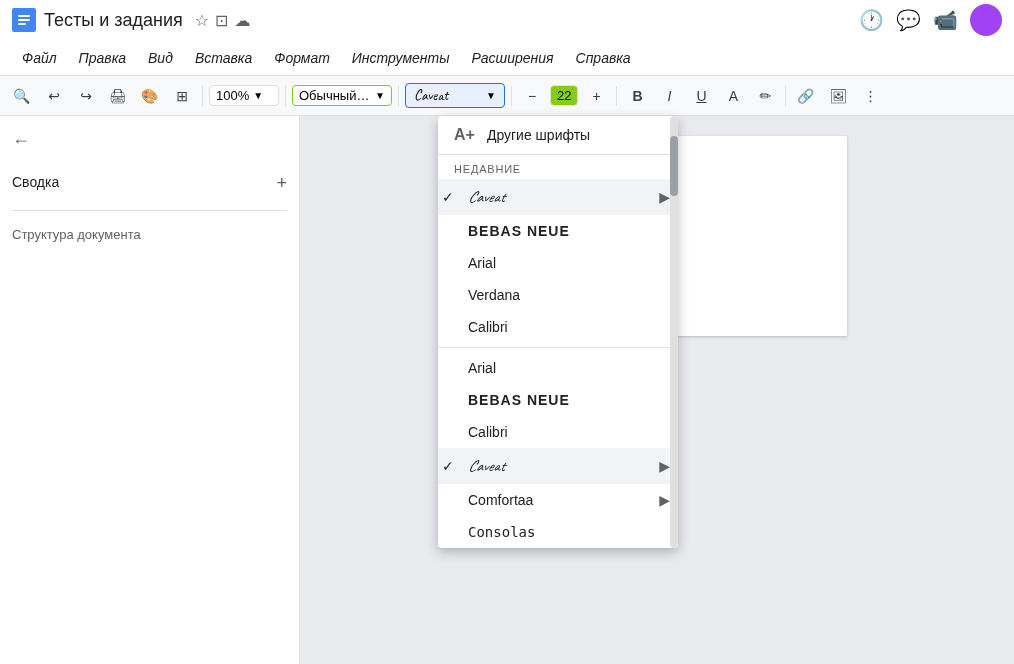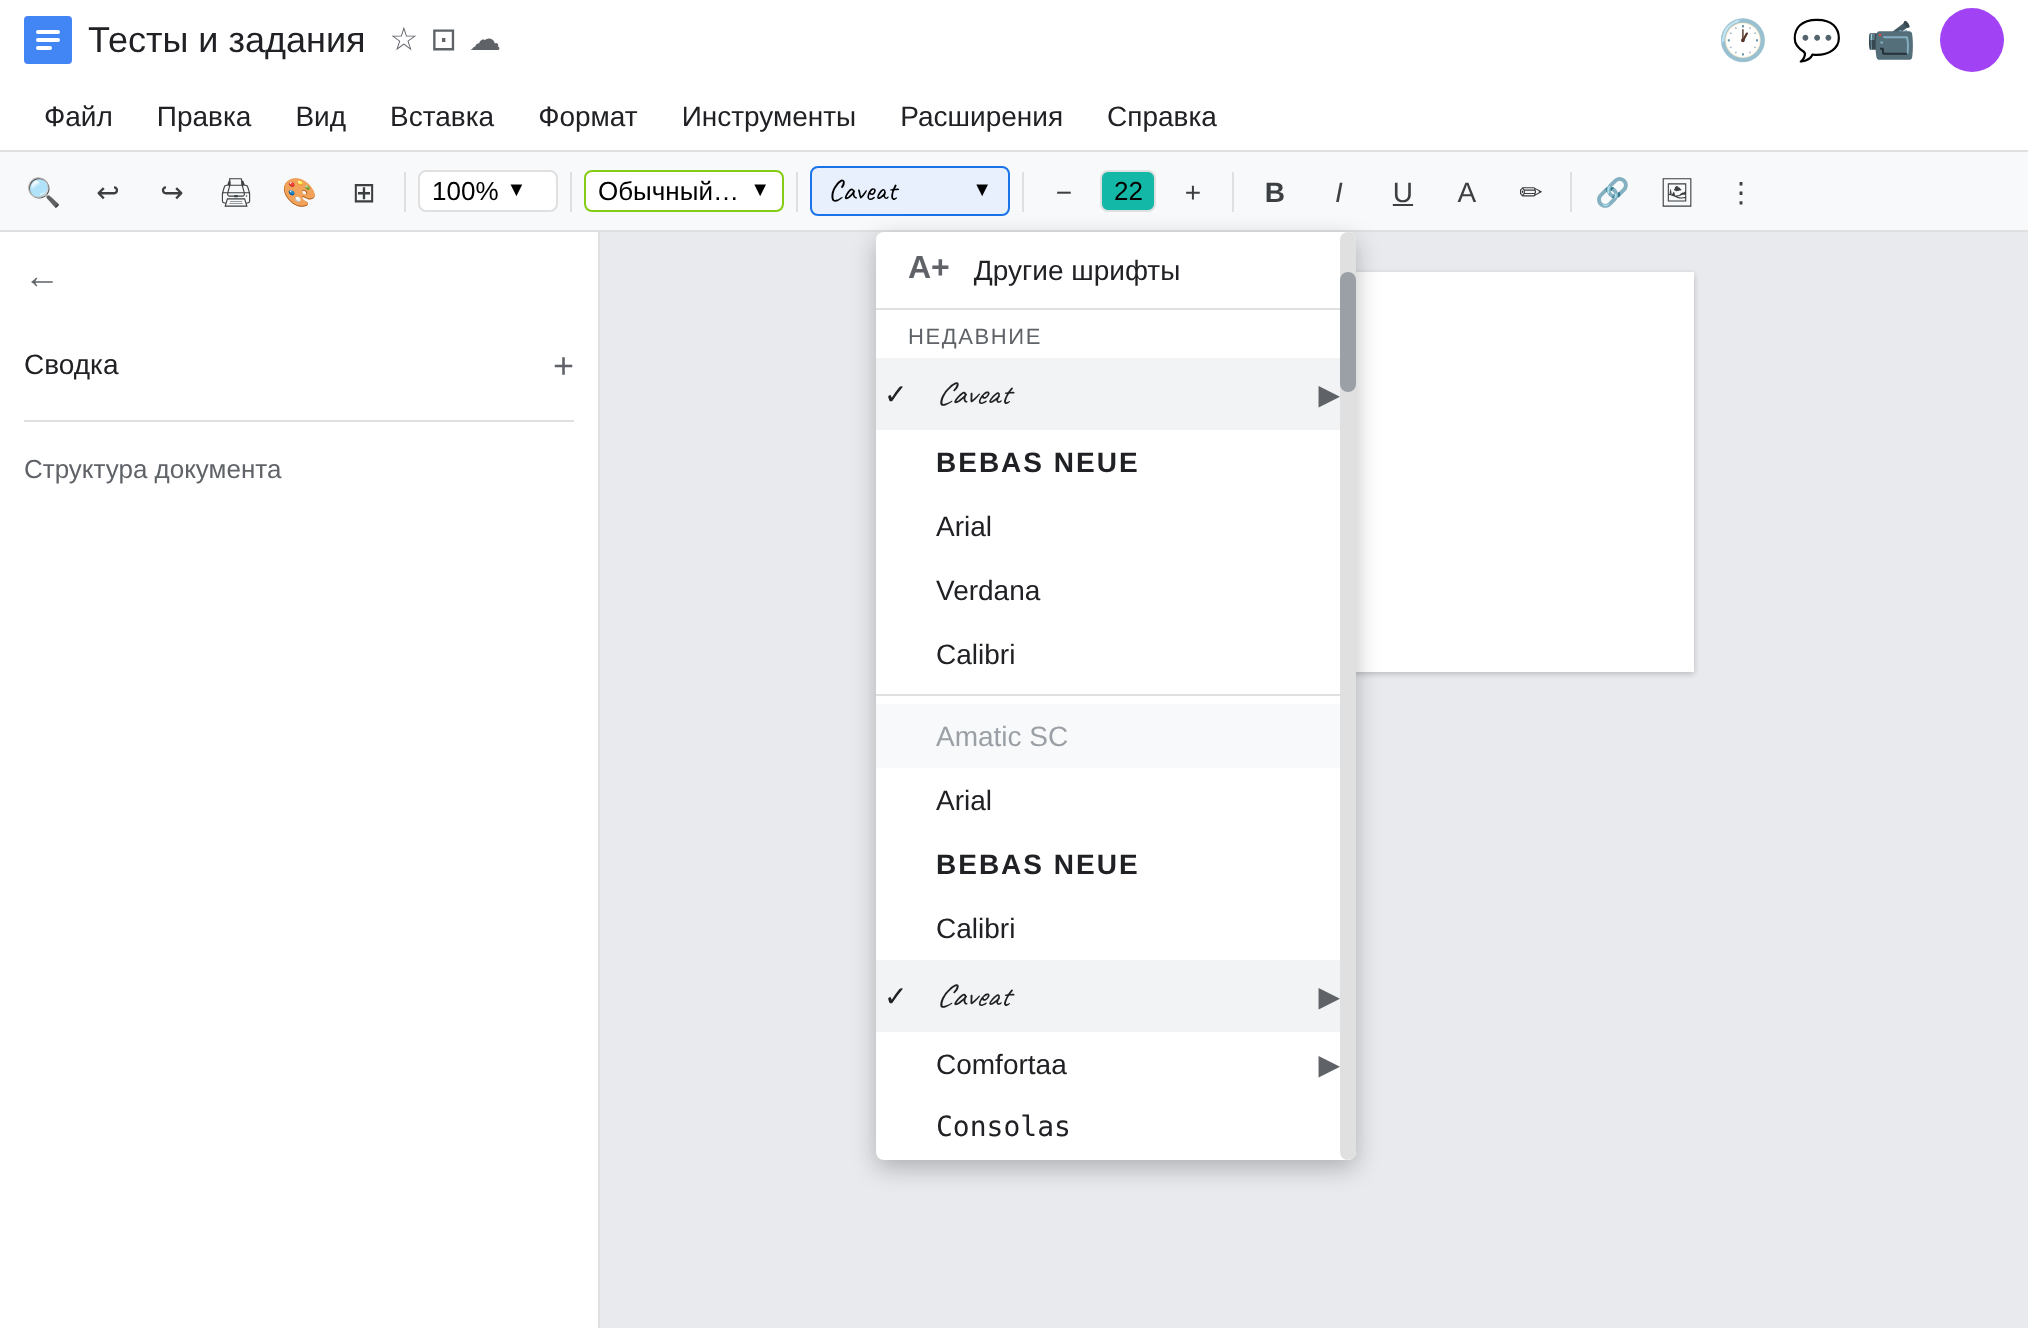--- a/index.html
+++ b/index.html
@@ -50,20 +50,21 @@
       padding: 0 12px;
       gap: 2px;
       border-bottom: 1px solid #e0e0e0;
     }
     .menu-item {
       padding: 4px 10px;
       font-size: 14px;
       color: #202124;
       cursor: pointer;
       border-radius: 4px;
+      font-style: italic;
     }
 
     
     .toolbar {
       display: flex;
       align-items: center;
       height: 40px;
       background: #f8f9fa;
       border-bottom: 1px solid #e0e0e0;
       padding: 0 8px;
@@ -117,21 +118,21 @@
       position: relative;
       background: #e8f0fe;
       border-color: #1a73e8;
     }
     .font-size-box {
       display: flex; align-items: center;
       border: 1px solid #e0e0e0;
       border-radius: 4px;
       padding: 2px 6px;
       font-size: 13px;
-      background: #14b8a6;
+      background: #84cc16;
       cursor: pointer;
       gap: 2px;
     }
 
     
     .main-area {
       display: flex;
       height: calc(664px - 116px);
     }
 
@@ -397,23 +398,20 @@
   <div class="dropdown-item">
     <span style="margin-left:14px; font-family: Verdana, sans-serif;">Verdana</span>
   </div>
 
   <div class="dropdown-item">
     <span style="margin-left:14px;">Calibri</span>
   </div>
 
   <div class="dropdown-divider"></div>
 
-  <div class="dropdown-item disabled">
-    <span style="margin-left:14px; color:#9aa0a6;">Amatic SC</span>
-  </div>
 
   <div class="dropdown-item">
     <span style="margin-left:14px;">Arial</span>
   </div>
 
   <div class="dropdown-item">
     <span style="margin-left:14px; font-weight:900; letter-spacing:1px;">BEBAS NEUE</span>
   </div>
 
   <div class="dropdown-item">

